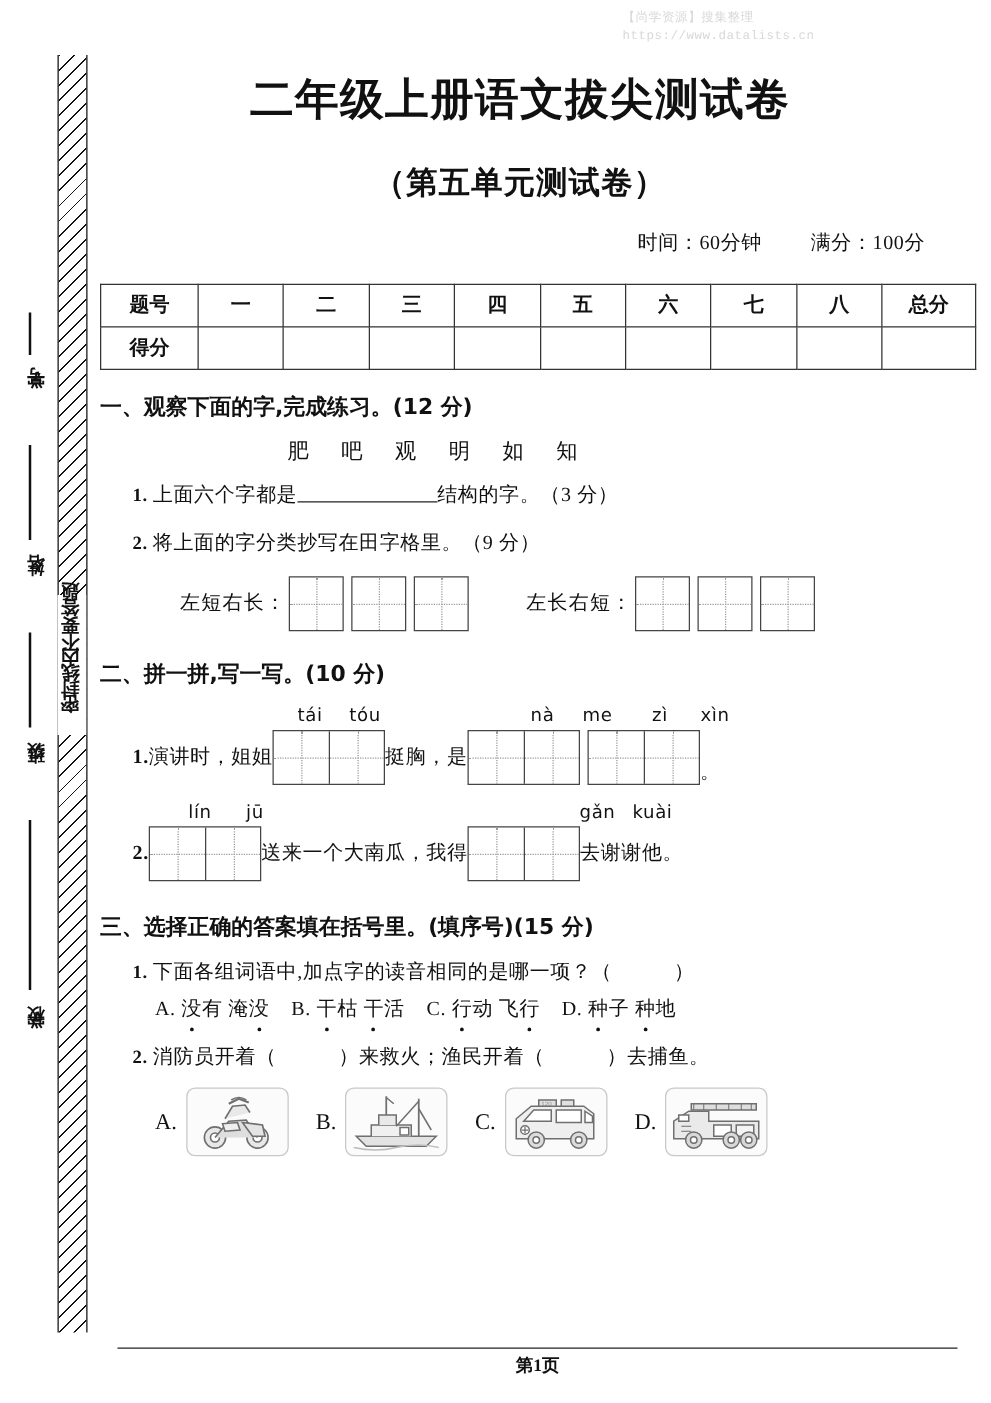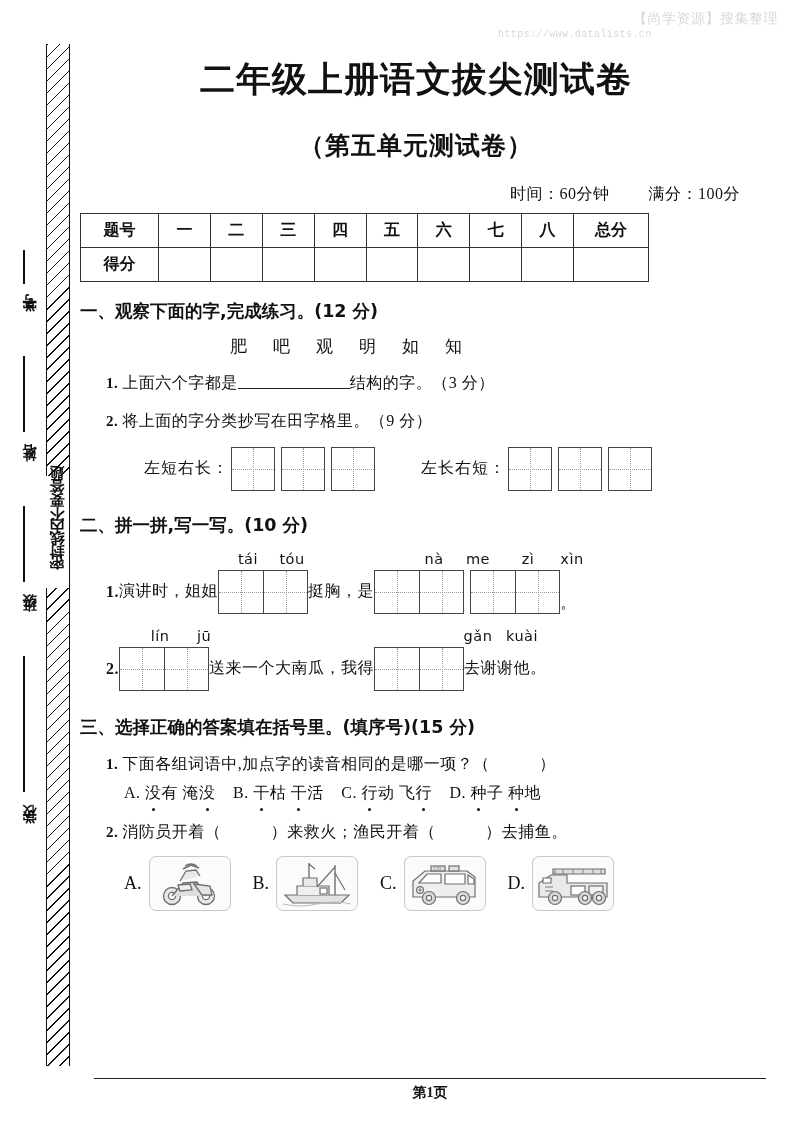--- a/index.html
+++ b/index.html
@@ -8,21 +8,21 @@
     font-family:"Liberation Serif","DejaVu Serif",serif;color:#111;
   }
   .page{position:absolute;inset:0;}
 
   
   .watermark{
     position:absolute;top:8px;left:498px;width:280px;
     text-align:left;color:#d8d8d8;line-height:1.45;
     font-family:"Liberation Sans",sans-serif;
   }
-  .wm1{font-size:14px;letter-spacing:.5px;text-align:right;}
+  .wm1{font-size:10px;letter-spacing:.5px;}
   .wm2{font-size:10px;font-family:"Liberation Mono","DejaVu Sans Mono",monospace;letter-spacing:.4px;}
 
   
   .seal-band{
     position:absolute;left:46px;top:44px;width:22px;height:1022px;
     border-left:1.6px solid #111;border-right:1.6px solid #111;
     background:repeating-linear-gradient(135deg,
         #111 0px,#111 1.1px,
         rgba(0,0,0,0) 1.1px,rgba(0,0,0,0) 8.5px);
   }
@@ -64,21 +64,21 @@
     font-size:25px;font-weight:700;letter-spacing:1px;
   }
   .meta{
     margin-top:22px;text-align:right;padding-right:12px;
     font-size:16px;letter-spacing:.5px;
   }
   .meta .gap{display:inline-block;width:30px;}
 
   
   table.score{
-    margin-top:8px;border-collapse:collapse;width:569px;
+    margin-top:22px;border-collapse:collapse;width:701px;
     table-layout:fixed;
     border-radius:12px;
   }
   table.score td{
     border:1px solid #333;height:31px;text-align:center;
     font-size:16px;font-weight:700;
   }
   table.score td.lead{width:75px;}
   table.score td.total{width:72px;}
 

